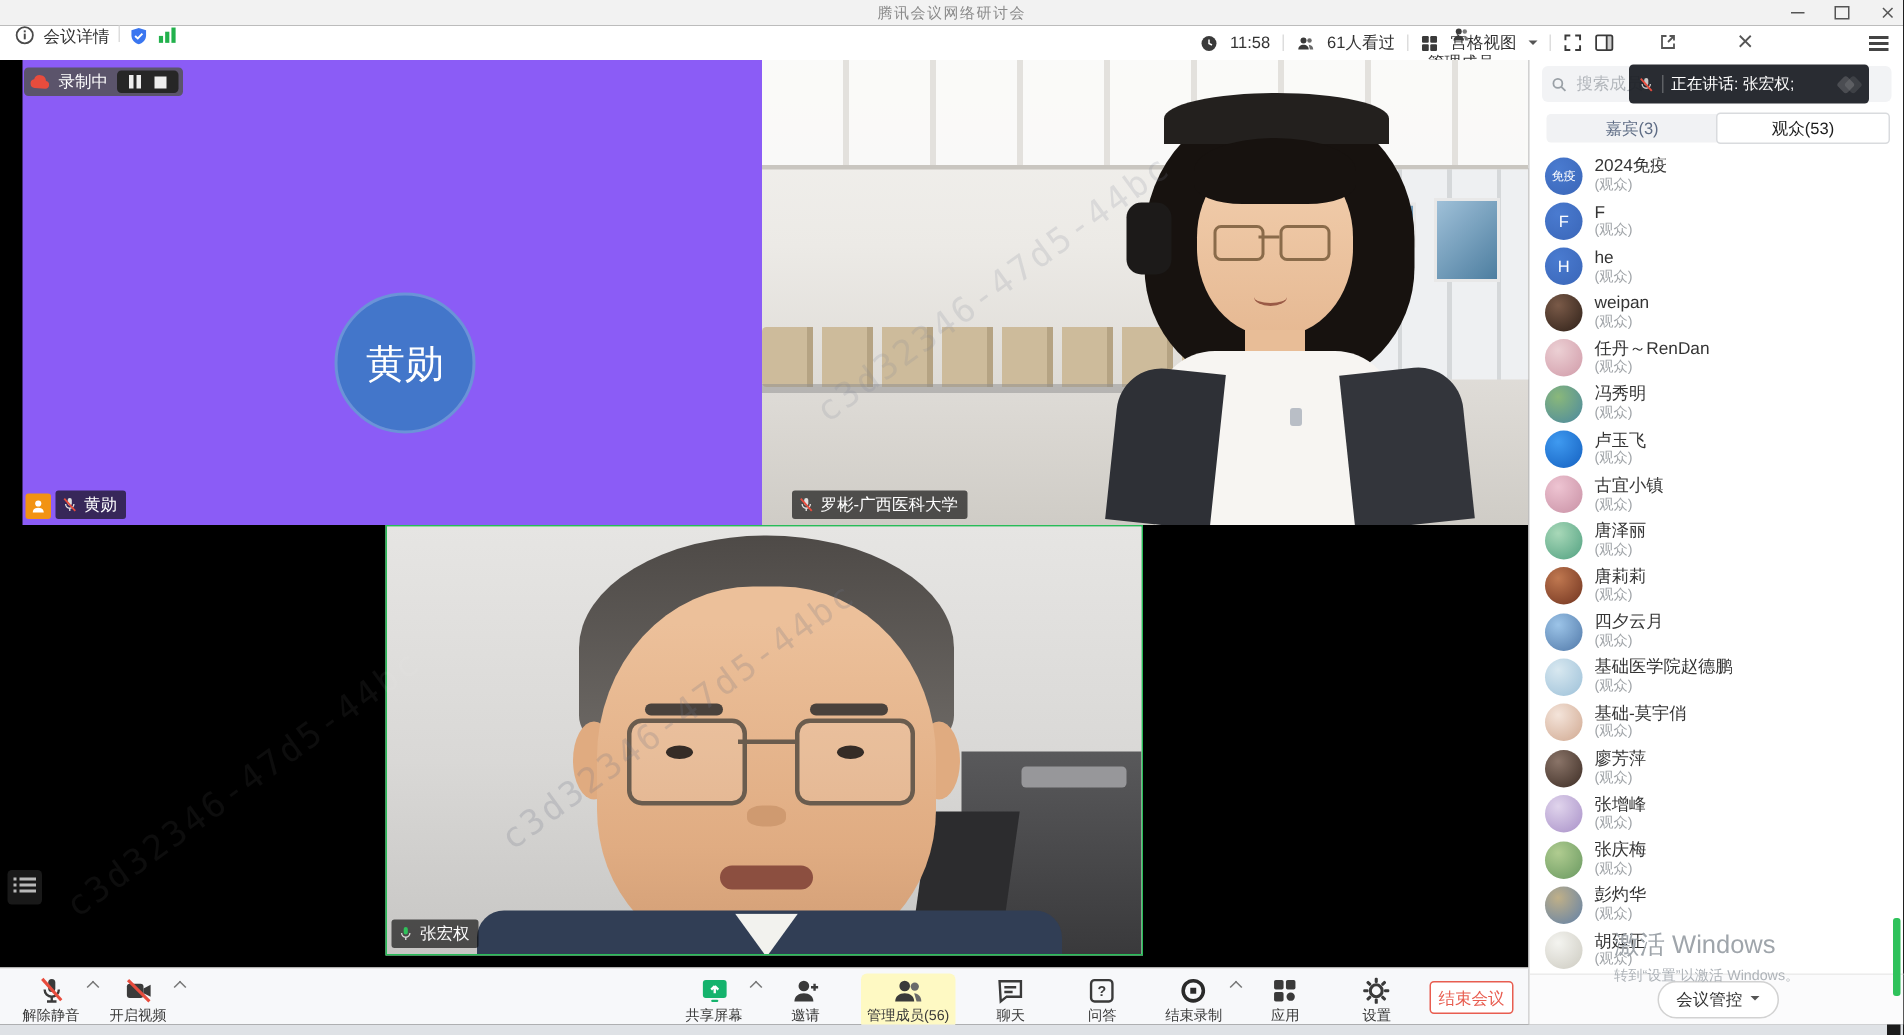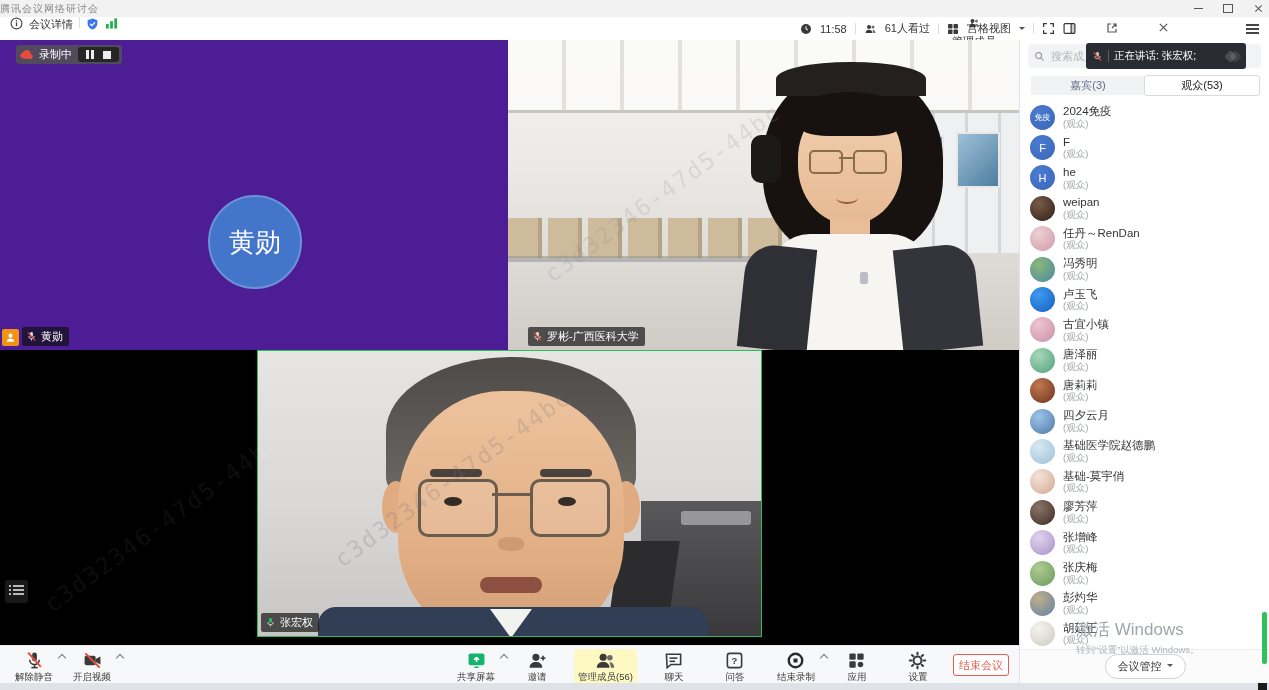--- a/index.html
+++ b/index.html
@@ -1,20 +1,20 @@
 <!DOCTYPE html>
 <html><head>
 <meta charset="utf-8">
 <style>
   html,body{margin:0;padding:0;background:#000;}
   body{font-family:"Liberation Sans","DejaVu Sans",sans-serif;}
   .stage{position:relative;width:1269px;height:690px;overflow:hidden;background:#000;}
   
   .titlebar{position:absolute;left:0;top:0;width:1269px;height:17px;background:#f2f2f2;}
-  .titlebar .title{position:absolute;left:0;right:0;top:2px;text-align:left;font-size:10px;color:#8a8a8a;letter-spacing:1px;}
+  .titlebar .title{position:absolute;left:0;right:0;top:2px;text-align:center;font-size:10px;color:#8a8a8a;letter-spacing:1px;}
   .winctl{position:absolute;top:0;height:17px;width:28px;display:flex;align-items:center;justify-content:center;}
   .wc-min{left:1184px;} .wc-max{left:1214px;} .wc-close{left:1244px;}
   .bar-min{width:9px;height:1px;background:#555;}
   .box-max{width:8px;height:7px;border:1px solid #555;}
   .x-close{position:relative;width:9px;height:9px;}
   .x-close i{position:absolute;left:0;top:4px;width:9px;height:1px;background:#555;}
   .x-close i:first-child{transform:rotate(45deg);} .x-close i:last-child{transform:rotate(-45deg);}
   
   .topbar{position:absolute;left:0;top:17px;width:1269px;height:23px;background:#ffffff;}
   .tb-left{position:absolute;left:10px;top:0;height:23px;display:flex;gap:6px;font-size:11px;color:#333;}
@@ -22,21 +22,21 @@
   .tb-div{width:1px;height:11px;background:#ddd;}
   .mm-head{position:absolute;left:952px;top:0;height:23px;display:flex;align-items:center;gap:5px;font-size:11px;color:#333;flex-direction:column;}
   .popout{position:absolute;left:1106px;top:5px;}
   .closex{position:absolute;left:1158px;top:5px;}
   .hamb{position:absolute;left:1246px;top:7px;width:13px;}
   .hamb i{display:block;height:1.6px;background:#444;margin-bottom:2.4px;}
   .caret-down{width:0;height:0;border:3.5px solid transparent;border-top-color:#555;margin-top:3px;}
   
   .video{position:absolute;left:0;top:40px;width:1019px;height:605px;background:#000;}
   .tile{position:absolute;overflow:hidden;}
-  .tile1{left:0;top:0;width:508px;height:310px;background:#4c1d95;}
+  .tile1{left:15px;top:0;width:508px;height:310px;background:#8b5cf6;}
   .tile2{left:508px;top:0;width:511px;height:310px;}
   .tile3{left:257px;top:310px;width:505px;height:287px;border:1px solid #27bd58;box-sizing:border-box;background:#d8d7d5;}
   .avatar-big{position:absolute;left:208px;top:155px;width:90px;height:90px;border-radius:50%;background:#4376ca;border:2px solid #6b93d8;display:flex;align-items:center;justify-content:center;color:#fff;font-size:26px;}
   .tile-label{position:absolute;bottom:4px;background:rgba(15,15,15,.68);color:#fff;font-size:11px;display:flex;align-items:center;gap:4px;padding:2px 6px 2px 4px;border-radius:2px;white-space:nowrap;}
   .host-badge{position:absolute;left:2px;bottom:4px;width:17px;height:17px;background:#f29313;border-radius:2px;display:flex;align-items:center;justify-content:center;}
   .recpill{position:absolute;left:16px;top:5px;display:flex;align-items:center;gap:6px;background:rgba(82,82,82,.85);border-radius:3px;padding:2px 3px;color:#fff;font-size:11px;}
   .recbtns{display:flex;align-items:center;gap:9px;background:#262626;border-radius:3px;padding:3px 8px;}
   .pauseg{display:flex;gap:2.5px;} .pauseg i{width:2.5px;height:9px;background:#eee;}
   .stopg{width:8px;height:8px;background:#eee;}
   .listicon{position:absolute;left:5px;top:540px;width:23px;height:23px;background:#191919;border-radius:3px;padding:5px 4px;box-sizing:border-box;}

